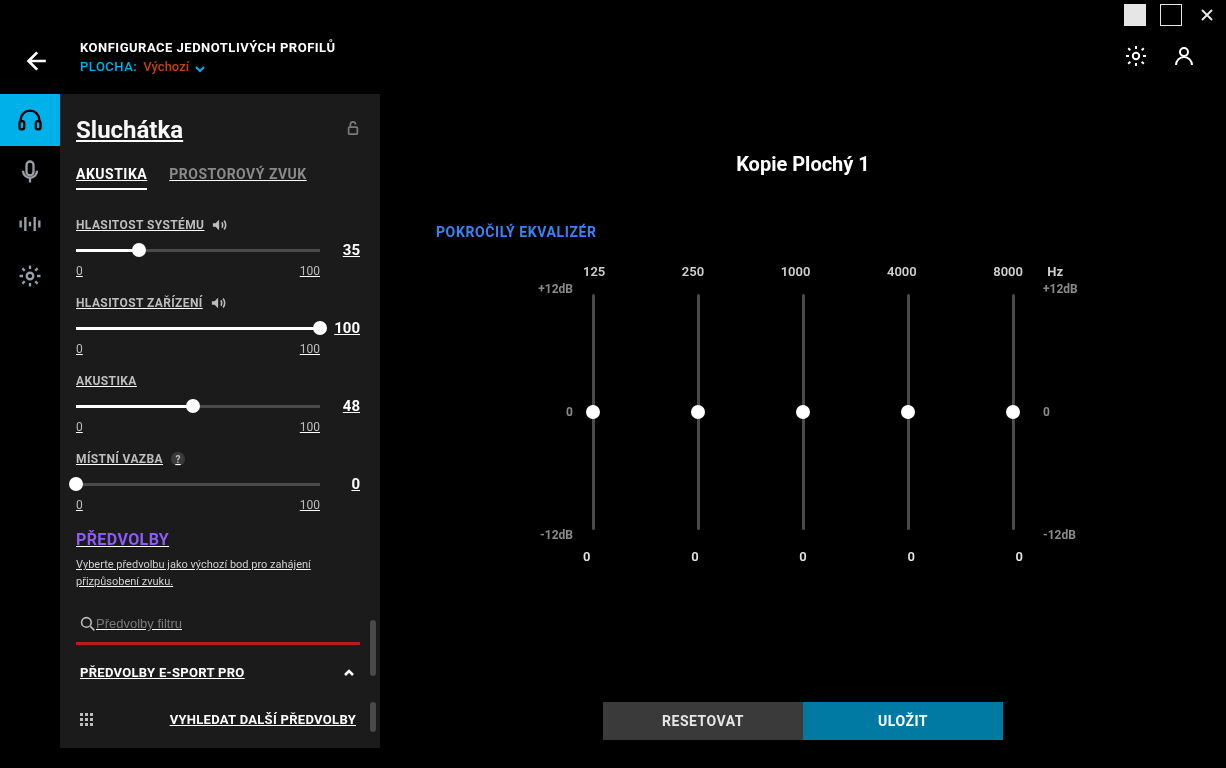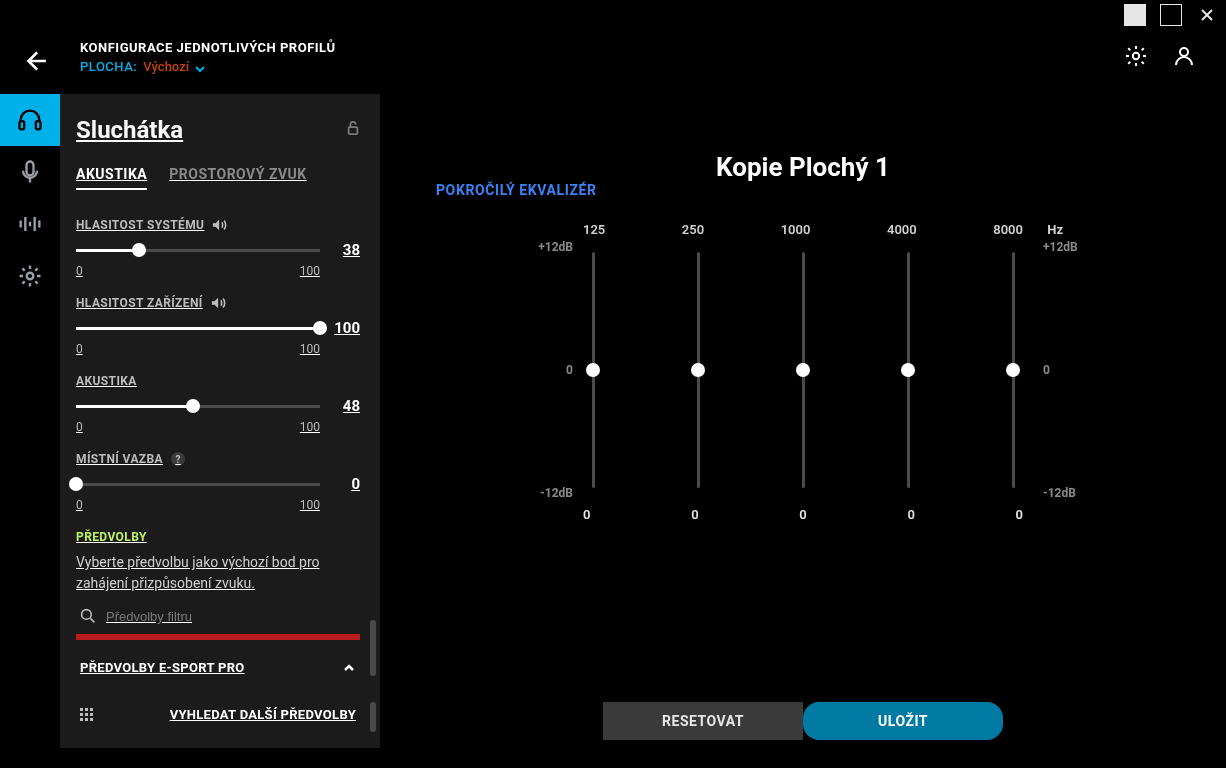--- a/index.html
+++ b/index.html
@@ -51,58 +51,58 @@
   .vol-icon svg { width: 16px; height: 14px; stroke: #bdbdbd; stroke-width: 1.8; fill: #bdbdbd; }
   .help-icon { width:14px; height:14px; border-radius:50%; background:#3a3a3a; color:#bdbdbd; font-size:10px; display:inline-flex; align-items:center; justify-content:center; font-weight:700; }
 
   .slider-row { position: relative; height: 16px; display: flex; align-items: center; }
   .slider-track { position: relative; height: 3px; background: #4a4a4a; flex: 1; margin-right: 10px; }
   .slider-fill { position: absolute; left: 0; top: 0; height: 3px; background: #fff; }
   .slider-knob { position: absolute; top: 50%; width: 14px; height: 14px; background: #fff; border-radius: 50%; transform: translate(-50%, -50%); cursor: pointer; }
   .slider-val { font-size: 15px; font-weight: 700; color: #fff; min-width: 30px; text-align: right; }
   .slider-minmax { display: flex; justify-content: space-between; font-size: 12px; color: #bdbdbd; margin-top: 6px; padding-right: 40px; }
 
-  .section-label { font-size: 12px; font-weight: 700; letter-spacing: 0.4px; color: #bef264; margin-top: 12px; margin-bottom: 8px; }
-  .section-desc { font-size: 14px; color: #d0d0d0; line-height: 1.5; margin-bottom: 4px; }
-
-  .search-row { display: flex; align-items: flex-end; gap: 10px; padding: 10px 4px; border-bottom: 6px solid #b91c1c; margin-bottom: 4px; }
+  .section-label { font-size: 16px; font-weight: 700; letter-spacing: 0.4px; color: #8b5cf6; margin-top: 12px; margin-bottom: 8px; }
+  .section-desc { font-size: 11px; color: #d0d0d0; line-height: 1.5; margin-bottom: 16px; }
+
+  .search-row { display: flex; align-items: flex-start; padding: 10px 4px; border-bottom: 3px solid #b91c1c; margin-bottom: 4px; }
   .search-row svg { width: 16px; height: 16px; stroke: #bdbdbd; stroke-width: 2; fill: none; }
   .search-input { flex: 1; background: transparent; border: none; outline: none; color: #fff; font-size: 13px; }
   .search-input::placeholder { color: #7a7a7a; }
 
   .preset-row { display: flex; align-items: center; justify-content: space-between; padding: 16px 4px; font-size: 13px; font-weight: 700; letter-spacing: 0.3px; color: #fff; cursor: pointer; }
   .preset-row .chev { width: 14px; height: 14px; display:flex; align-items:center; }
   .preset-row .chev svg { width: 14px; height: 14px; stroke: #fff; stroke-width: 2.5; fill: none; }
   .preset-row .grid-dots { width:14px; display:grid; grid-template-columns:repeat(3,3px); grid-auto-rows:3px; gap:2px; margin-right:10px;}
   .preset-row .grid-dots span{background:#bdbdbd;}
   .preset-row.with-icon { justify-content:space-between; gap:0;}
   .scrollbar-thumb { position:absolute; right:4px; top:608px; width:6px; height:30px; background:#4a4a4a; border-radius:3px; }
   .scrollbar-thumb2 { position:absolute; right:4px; top:526px; width:6px; height:56px; background:#4a4a4a; border-radius:3px; }
 
   
   .main { position: absolute; left: 380px; top: 94px; right: 0; bottom: 0; padding: 40px 50px 0 50px; }
-  .main-title { text-align: center; font-size: 26px; font-weight: 700; color: #fff; margin-top: 18px; }
+  .main-title { text-align: center; font-size: 20px; font-weight: 700; color: #fff; margin-top: 18px; margin-bottom: 48px; }
   .eq-label { font-size: 14px; font-weight: 700; letter-spacing: 0.6px; color: #3b82f6; margin-bottom: 24px; margin-left: 6px; }
 
   .eq-grid { position: relative; width: 540px; height: 300px; margin: 0 auto; }
   .eq-freq-row { position:absolute; top:0; left:50px; right:50px; display:flex; justify-content:space-between; font-size:13px; color:#d0d0d0; font-weight:600;}
   .eq-freq-row .hz { position:absolute; right:-40px; top:0; color:#d0d0d0; font-weight:700;}
   .eq-db-left { position:absolute; left:-20px; top:18px; bottom:22px; width:60px; display:flex; flex-direction:column; justify-content:space-between; text-align:right; font-size:12px; color:#8a8a8a; font-weight:700;}
   .eq-db-right { position:absolute; right:-30px; top:18px; bottom:22px; width:60px; display:flex; flex-direction:column; justify-content:space-between; text-align:left; font-size:12px; color:#8a8a8a; font-weight:700;}
 
   .eq-bands { position:absolute; top:30px; left:50px; right:50px; bottom:34px; display:flex; justify-content:space-between; }
   .eq-band { width:20px; display:flex; flex-direction:column; align-items:center; }
   .eq-track { position:relative; width:3px; flex:1; background:#4a4a4a; border-radius:2px;}
   .eq-knob { position:absolute; left:50%; width:14px; height:14px; background:#fff; border-radius:50%; transform:translate(-50%,-50%); cursor:pointer; }
   .eq-values { position:absolute; bottom:0; left:50px; right:50px; display:flex; justify-content:space-between; font-size:13px; color:#e6e6e6; font-weight:600;}
 
   .action-row { position:absolute; bottom:28px; left:50%; transform:translateX(-50%); display:flex; gap:0; }
   .btn { width: 200px; height: 38px; display:flex; align-items:center; justify-content:center; font-size:14px; font-weight:700; letter-spacing:0.5px; cursor:pointer; }
   .btn-reset { background:#3a3a3a; color:#e6e6e6; }
-  .btn-save  { background:#007aa3; color:#fff;border-radius:16px; }
+  .btn-save  { background:#007aa3; color:#fff; }
 </style>
 </head>
 <body>
 
 <div class="window-controls">
   <div>
       <div class="wc-line"></div>
     </div>
   <div>
       <div class="wc-box"></div>
@@ -198,21 +198,21 @@
             <path d="M1 5h3l4-4v12l-4-4H1z" fill="#bdbdbd" stroke="none"></path>
             <path d="M11 4c1.3 1 1.3 5 0 6M13.5 2c2.5 2 2.5 8 0 10" fill="none"></path>
           </svg>
       </span>
     </div>
     <div class="slider-row">
       <div class="slider-track">
         <div class="slider-fill" style="width:26%"></div>
         <div class="slider-knob" style="left:26%"></div>
       </div>
-      <div class="slider-val">38</div>
+      <div class="slider-val">35</div>
     </div>
     <div class="slider-minmax">
       <span>0</span>
       <span>100</span>
     </div>
   </div>
 
   <div class="slider-block">
     <div class="slider-label-row">
       <span>HLASITOST ZAŘÍZENÍ</span>

